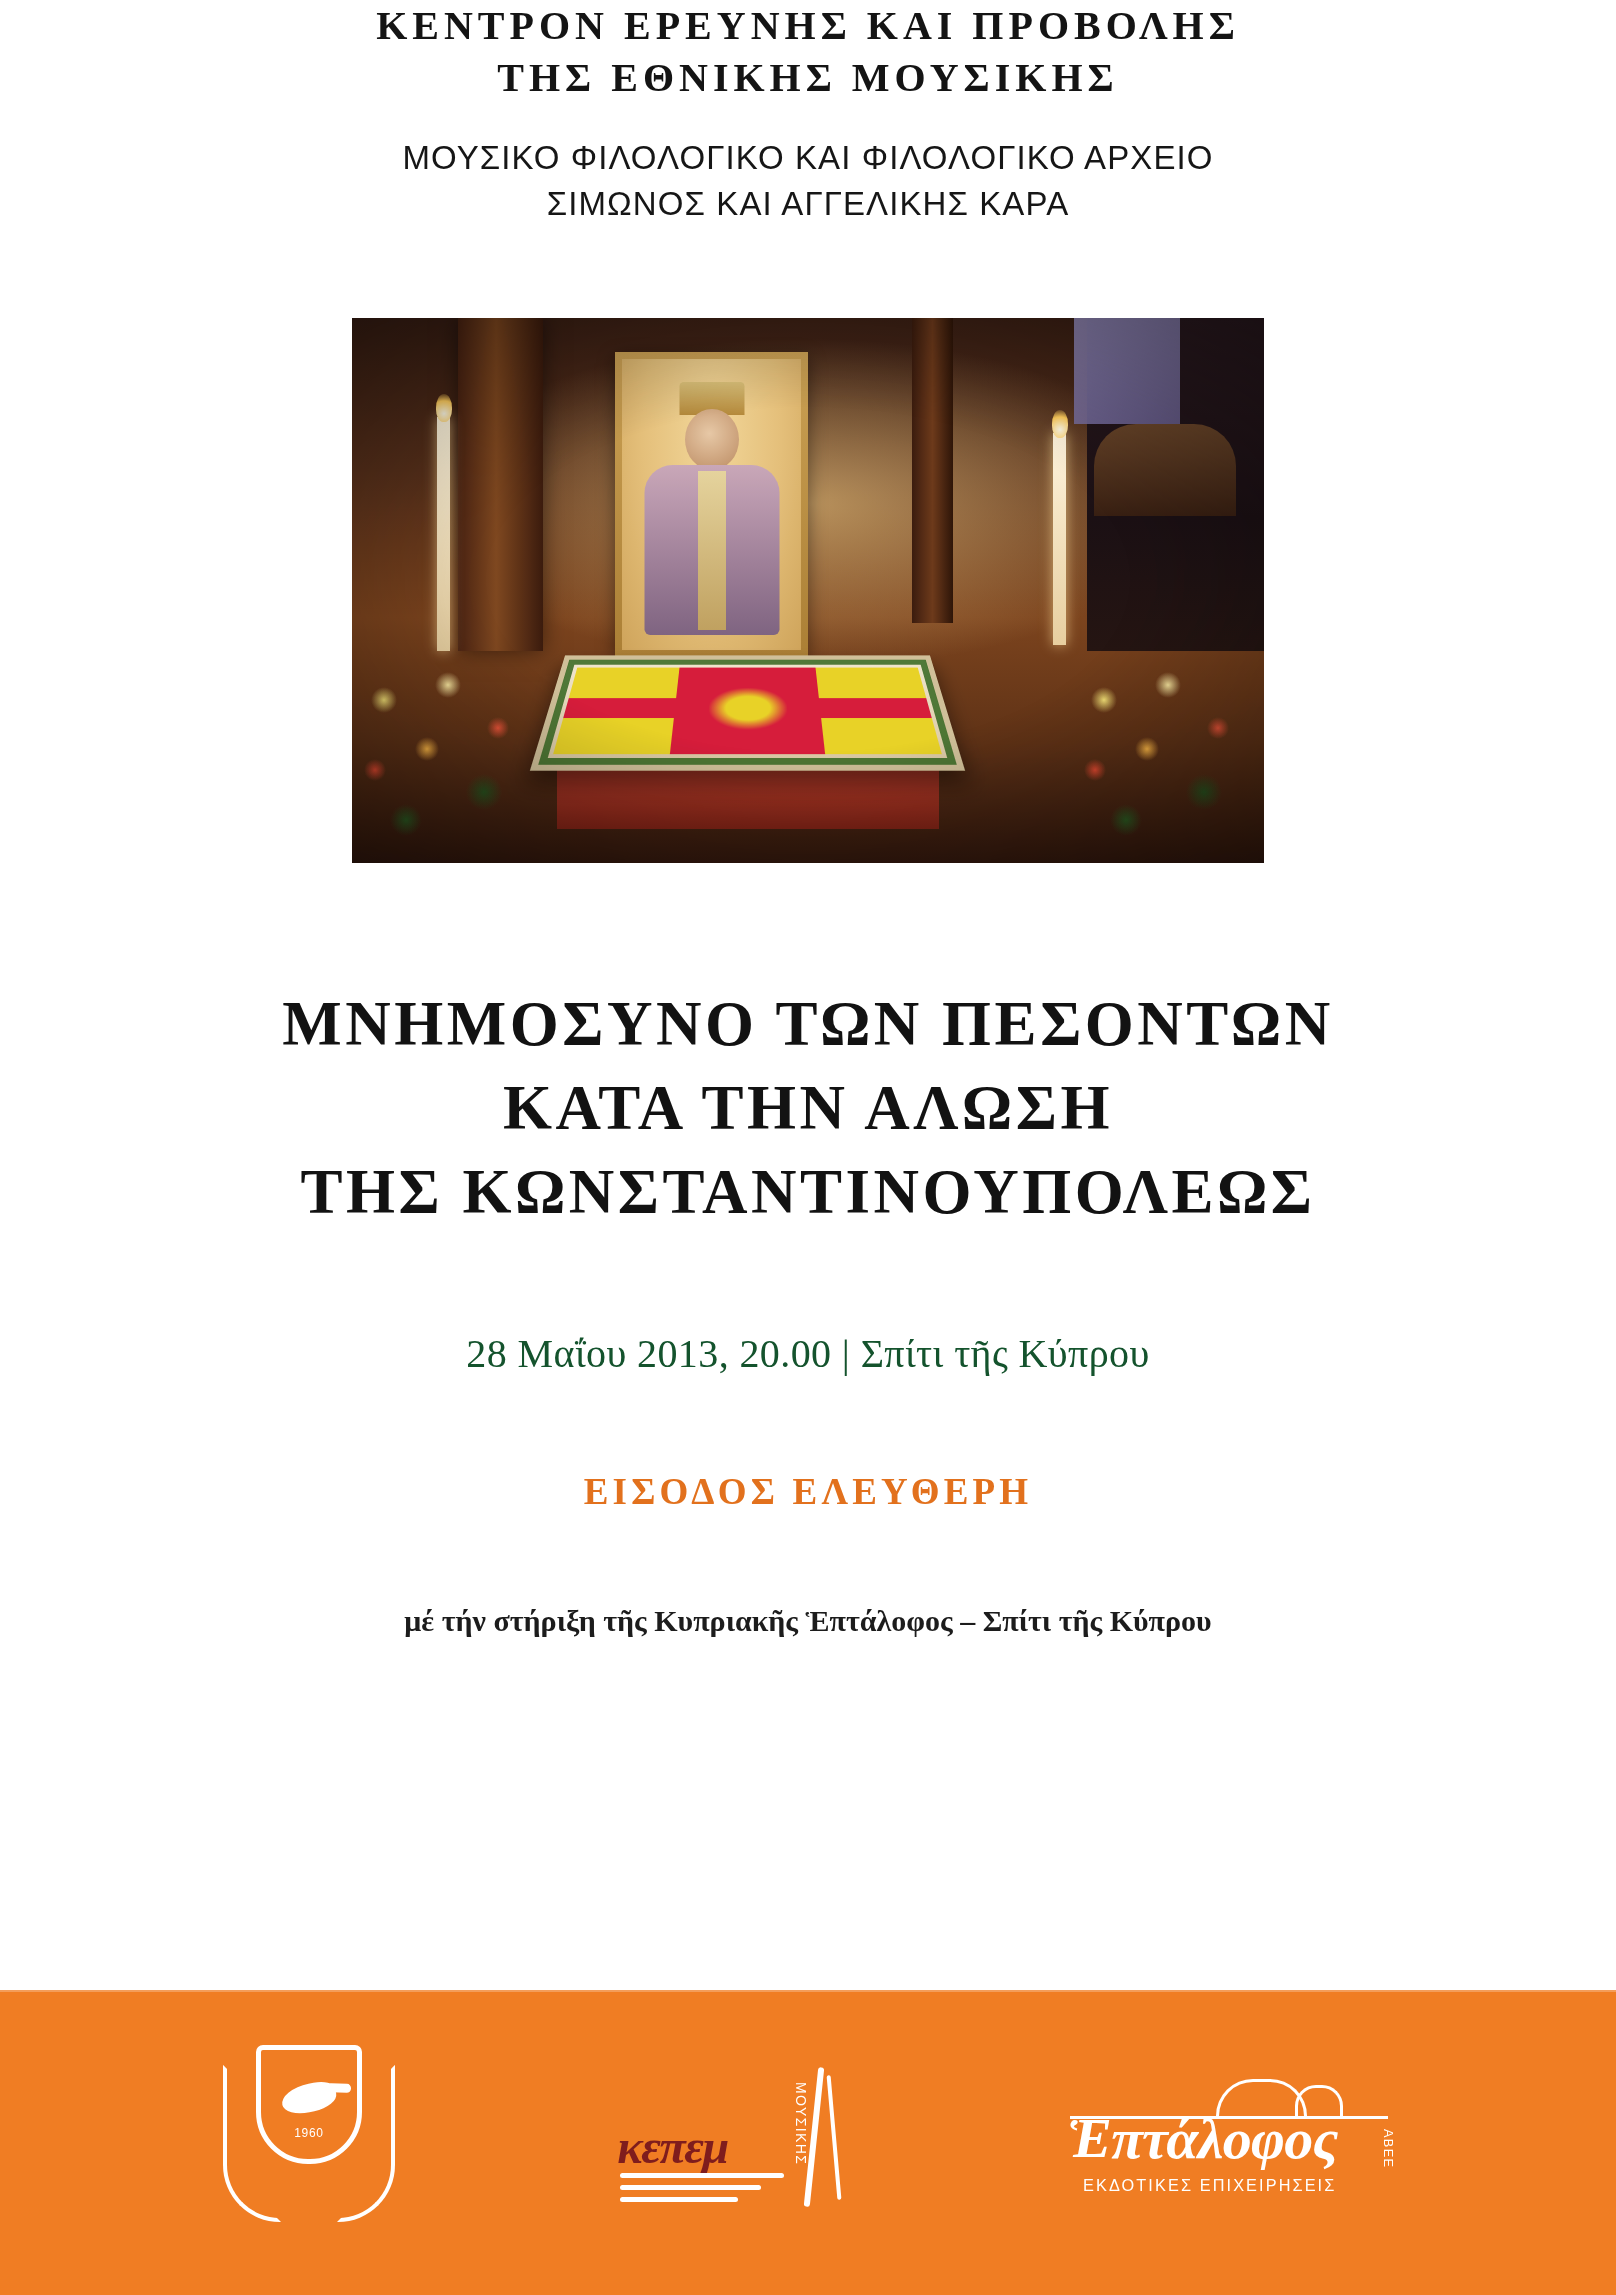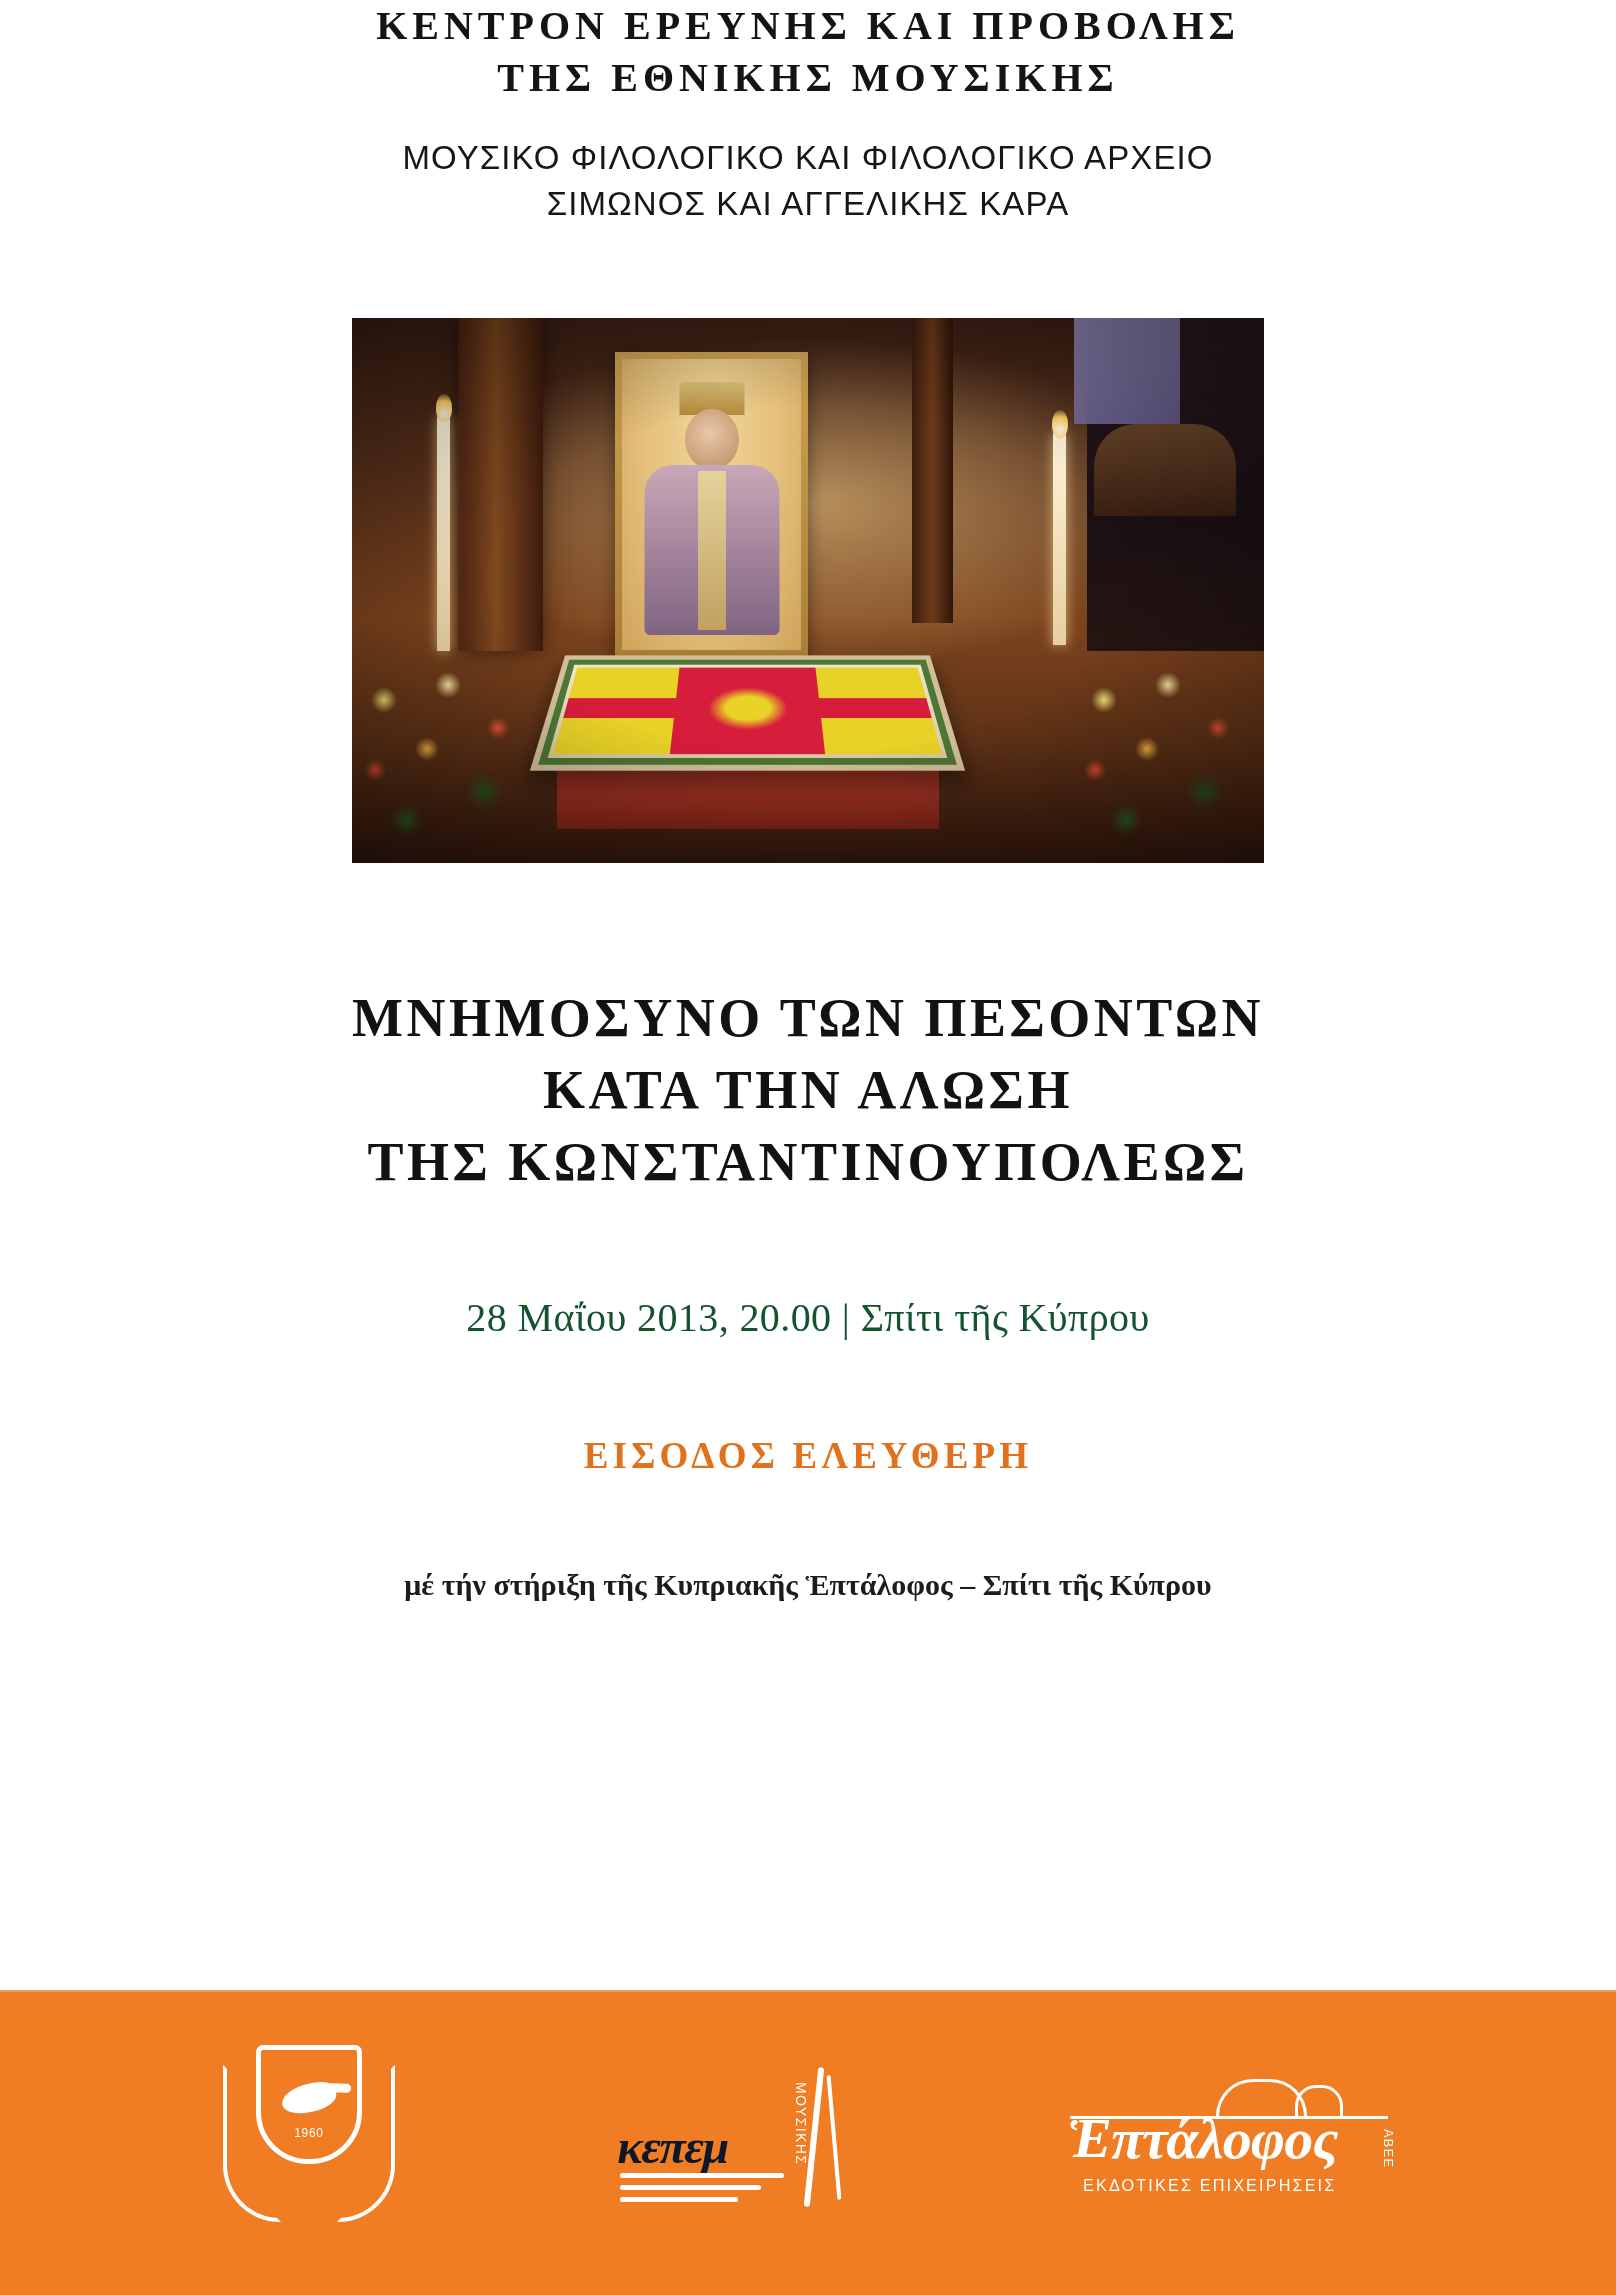--- a/index.html
+++ b/index.html
@@ -214,21 +214,21 @@
 
   
   .title-block {
     margin-top: 120px;
     text-align: center;
     width: 100%;
   }
   .title-line {
     font-family: "Liberation Serif", serif;
     font-weight: bold;
-    font-size: 54px;
+    font-size: 63px;
     letter-spacing: 3.5px;
     line-height: 1.33;
     color: #121212;
   }
 
   .date-line {
     margin-top: 95px;
     text-align: center;
     font-family: "Liberation Serif", serif;
     font-size: 40px;
@@ -319,21 +319,21 @@
 
   
   .logo-kepem { width: 234px; height: 177px; }
   .logo-kepem .word {
     position: absolute; left: 4.2px; top: 65px;
     font-family: "Liberation Serif", serif;
     font-style: italic;
     font-weight: bold;
     font-size: 48px;
     letter-spacing: -1.4px;
-    color: #0f172a;
+    color: #7f1d1d;
   }
   .logo-kepem .bars {
     position: absolute; left: 7px; top: 119px;
     width: 164px; height: 41px;
   }
   .logo-kepem .bars span {
     display:block; height: 5px; background:#fff; margin-bottom: 7px;
     border-radius: 2.8px;
   }
   .logo-kepem .bars span:nth-child(2) { width: 86%; }

